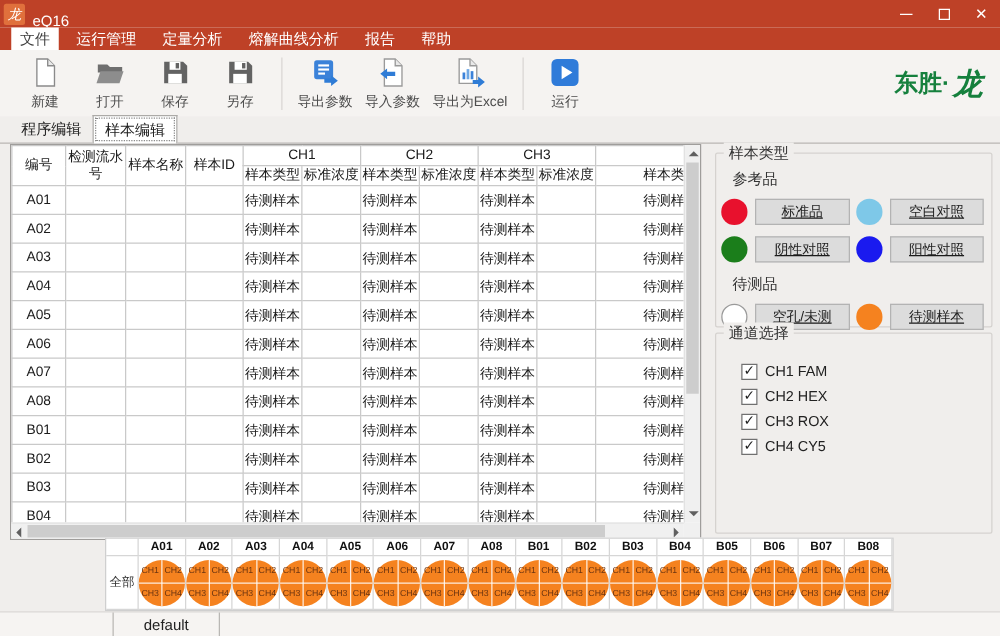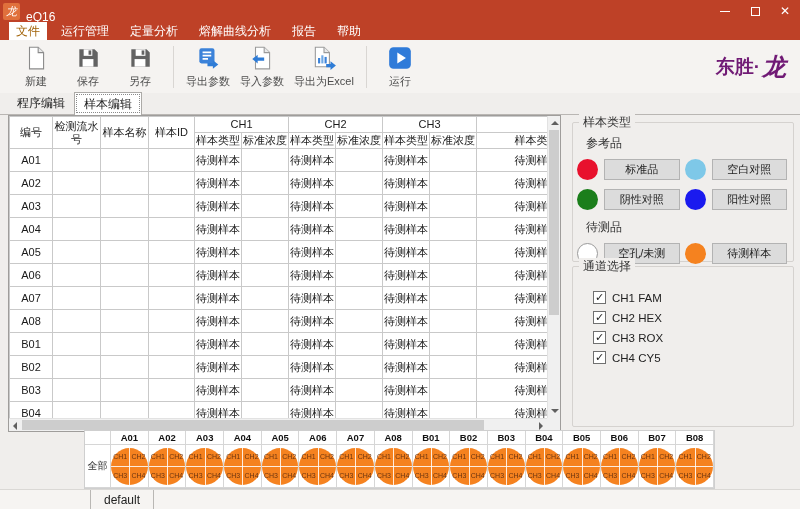--- a/index.html
+++ b/index.html
@@ -21,29 +21,29 @@
   .win-controls { margin-left:auto; display:flex; height:22px; }
   .win-btn { width:30px; height:22px; display:flex; align-items:center; justify-content:center; cursor:default; }
   .win-btn .bar { width:10px; height:1px; background:#fff; }
   .win-btn .box { width:9px; height:9px; border:1px solid #fff; }
   .win-btn .x { font-size:12px; line-height:12px; color:#fff; }
   
   .menubar { position:absolute; top:22px; left:0; width:800px; height:18px;
     background:#BE4127; display:flex; padding-left:9px; }
   .menu-item { color:#fff; font-size:12px; line-height:18px; padding:0 7px;
     margin-right:7px; white-space:nowrap; }
-  .menu-item.active { background:#fff; color:#a16207; }
+  .menu-item.active { background:#fff; color:#404040; }
   
   .toolbar { position:absolute; top:40px; left:0; width:800px; height:53px;
     background:#F5F3F1; display:flex; align-items:center; padding-left:10px; }
   .tool-btn { min-width:52px; padding:0 5px; height:48px; display:flex; flex-direction:column;
     align-items:center; justify-content:center; gap:3px; }
   .tool-btn .lbl { font-size:11px; color:#4d4d4d; white-space:nowrap; }
   .tsep { width:1px; height:42px; background:#D9D6D3; margin:0 7px; }
-  .logo { margin-left:auto; margin-right:14px; color:#701a75; font-weight:bold;
+  .logo { margin-left:auto; margin-right:14px; color:#15803d; font-weight:bold;
     font-size:19px; display:flex; align-items:center; }
   .logo .glyph { font-family:"DejaVu Serif",serif; font-style:italic; font-size:24px; margin-left:2px; }
   
   .tabrow { position:absolute; top:93px; left:0; width:800px; height:22px;
     display:flex; align-items:flex-end; padding-left:8px; border-bottom:1px solid #B9B6B3; }
   .etab { height:21px; padding:0 9px; font-size:12px; line-height:21px; color:#222; }
   .etab.active { background:#fff; border:1px solid #ACAAA7; border-bottom:none;
     outline:1px dotted #8a8a8a; outline-offset:-3px; margin-bottom:-1px; height:23px; line-height:23px; }
   
   .table-wrap { position:absolute; left:8px; top:115px; width:553px; height:317px;
@@ -67,21 +67,21 @@
   .vthumb { position:absolute; left:1px; width:10px; top:14px; height:185px; background:#CDCDCD; }
   .hthumb { position:absolute; top:1px; height:10px; left:13px; width:462px; background:#CDCDCD; }
   
   .groupbox { position:absolute; border:1px solid #D5D2CF; border-radius:2px; }
   .gb-legend { position:absolute; top:-9px; left:6px; background:#F0EEEC; padding:0 4px;
     font-size:12px; color:#333; }
   .gb1 { left:572px; top:122px; width:222px; height:140px; }
   .gb2 { left:572px; top:266px; width:222px; height:161px; }
   .gb1-content { padding:12px 6px 0 4px; }
   .gb-sub { font-size:12px; color:#333; margin:0 0 7px 9px; }
-  .type-grid { display:grid; grid-template-columns:1fr 1fr; gap:9px 5px; margin-bottom:9px; }
+  .type-grid { display:grid; grid-template-columns:1fr 1fr; gap:9px 5px; margin-bottom:9px;text-decoration:underline; }
   .type-item { display:flex; align-items:center; gap:6px; height:21px; }
   .type-circle { width:21px; height:21px; border-radius:50%; flex:none; }
   .type-circle.outlined { border:1px solid #9a9a9a; }
   .type-btn { flex:1; height:21px; background:#DCDCDC; border:1px solid #B3B3B3;
     font-size:11px; color:#222; display:flex; align-items:center; justify-content:center; }
   .gb2-content { padding:24px 0 0 20px; }
   .chan-row { display:flex; align-items:center; gap:6px; margin-bottom:7px; height:13px; }
   .checkbox { width:13px; height:13px; border:1px solid #707070; background:#fff;
     display:flex; align-items:center; justify-content:center; font-size:11px; line-height:11px; color:#222; }
   .chan-lbl { font-size:11.5px; color:#222; }
@@ -93,21 +93,21 @@
   .wg-head { font-size:9.5px; font-weight:bold; color:#111; }
   .wg-alllbl { font-size:10px; color:#333; }
   .well-circle { width:37px; height:37px; border-radius:50%; position:relative;
     display:grid; grid-template-columns:1fr 1fr; grid-template-rows:1fr 1fr; }
   .well-circle::before { content:""; position:absolute; left:50%; top:0; bottom:0; width:1px; background:rgba(255,255,255,.85); }
   .well-circle::after  { content:""; position:absolute; top:50%; left:0; right:0; height:1px; background:rgba(255,255,255,.85); }
   .quad { font-size:7px; line-height:7px; color:#6B3410; display:flex; align-items:center; justify-content:center; }
   
   .bottombar { position:absolute; top:489px; left:0; width:800px; height:20px;
     background:#F6F4F2; border-top:1px solid #DAD8D5; }
-  .sheet-tab { position:absolute; left:90px; top:0; width:64px; height:20px;
+  .sheet-tab { position:absolute; left:90px; top:0; width:86px; height:20px;
     border-left:1px solid #B9B7B4; border-right:1px solid #B9B7B4;
     display:flex; align-items:center; justify-content:center; font-size:12px; color:#222;text-align:right; }
   
   .ticon { width:26px; height:26px; display:block; }
 </style>
 </head>
 <body>
 
 <div class="titlebar">
   <div class="app-icon">龙</div>
@@ -134,20 +134,27 @@
     <div class="menu-item">帮助</div>
   </div>
 
 <div class="toolbar">
   <div class="tool-btn">
     <svg class="ticon" viewBox="0 0 24 24">
       <path d="M6 2 h8 l5 5 v15 H6 z" fill="#fff" stroke="#8a8a8a"></path>
       <path d="M14 2 v5 h5" fill="#e9e9e9" stroke="#8a8a8a"></path>
     </svg>
     <span class="lbl">新建</span>
+  </div>
+  <div class="tool-btn">
+    <svg class="ticon" viewBox="0 0 24 24">
+      <path d="M3 6 h7 l2 2 h9 v4 H3 z" fill="#6f6f6f"></path>
+      <path d="M5 11 h17 l-3 9 H2 z" fill="#8d8d8d"></path>
+    </svg>
+    <span class="lbl">打开</span>
   </div>
   <div class="tool-btn">
     <svg class="ticon" viewBox="0 0 24 24">
       <path d="M4 4 h14 l3 3 v13 H4 z" fill="#636363"></path>
       <rect x="8" y="4" width="8" height="6" fill="#fff"></rect>
       <rect x="12.5" y="5" width="2.5" height="4" fill="#636363"></rect>
       <rect x="7" y="13" width="10" height="7" fill="#fff"></rect>
     </svg>
     <span class="lbl">保存</span>
   </div>

